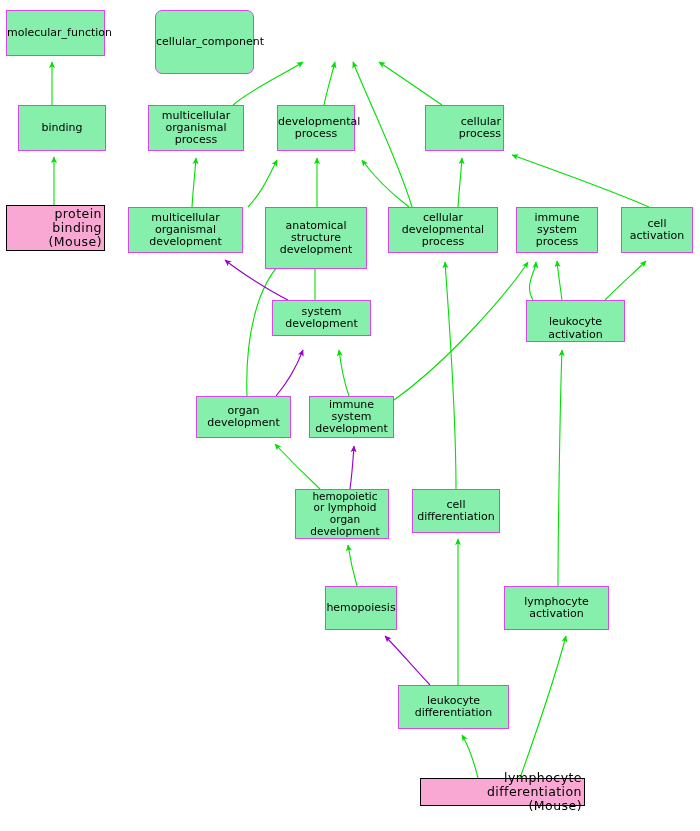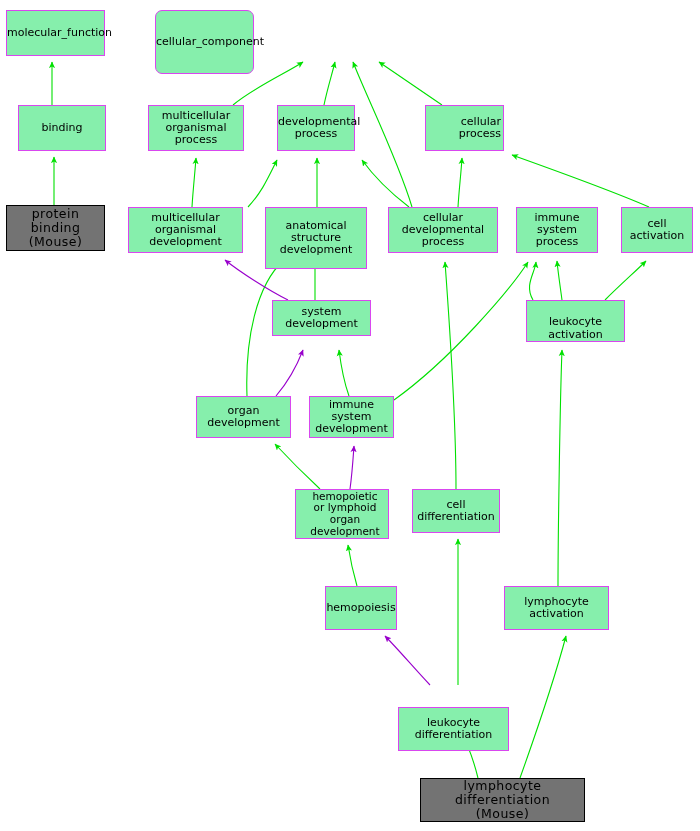--- a/index.html
+++ b/index.html
@@ -33,22 +33,23 @@
   }
   .node .lbl{
     display:block;
     width:100%;
     padding:0 2px;
     white-space:pre-line;
   }
   .node.sz-small  .lbl{ font-size:10.5px; }
   .node.sz-normal .lbl{ font-size:11px; }
   .node.hi{
-    background:#737373;
+    background:#f9a8d4;
     border:1px solid #000000;
+    text-align:right;
   }
   .node.hi .lbl{
     font-size:12.5px;
     letter-spacing:0.45px;
   }
 </style>
 </head>
 <body>
 
 <div id="canvas">
@@ -155,20 +156,20 @@
     </div>
     <div class="node sz-normal" style="left: 412px; top: 489px; width: 88px; height: 44px;">
       <span class="lbl">cell differentiation</span>
     </div>
     <div class="node sz-normal" style="left: 325px; top: 586px; width: 72px; height: 44px;">
       <span class="lbl">hemopoiesis</span>
     </div>
     <div class="node sz-normal" style="left: 504px; top: 586px; width: 105px; height: 44px;">
       <span class="lbl">lymphocyte activation</span>
     </div>
-    <div class="node sz-normal" style="left: 398px; top: 685px; width: 111px; height: 44px; margin-top: 22px;">
+    <div class="node sz-normal" style="left: 398px; top: 685px; width: 111px; height: 44px;">
       <span class="lbl">leukocyte differentiation</span>
     </div>
-    <div class="node hi sz-normal" style="left: 420px; top: 778px; width: 165px; height: 44px;">
+    <div class="node hi sz-normal" style="left: 420px; top: 778px; width: 165px; height: 28px;">
       <span class="lbl">lymphocyte differentiation
 (Mouse)</span>
     </div>
   </div>
 
 </body></html>

